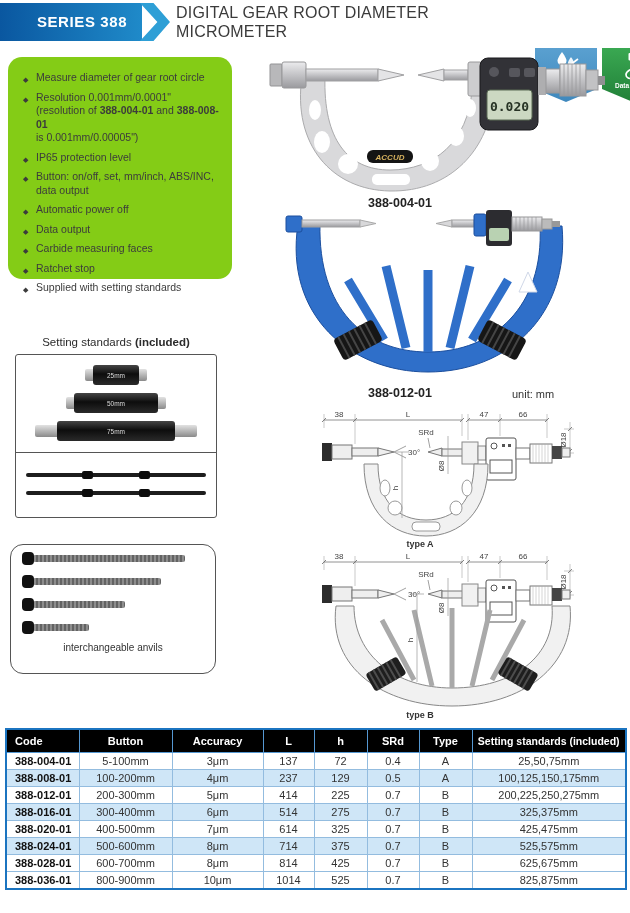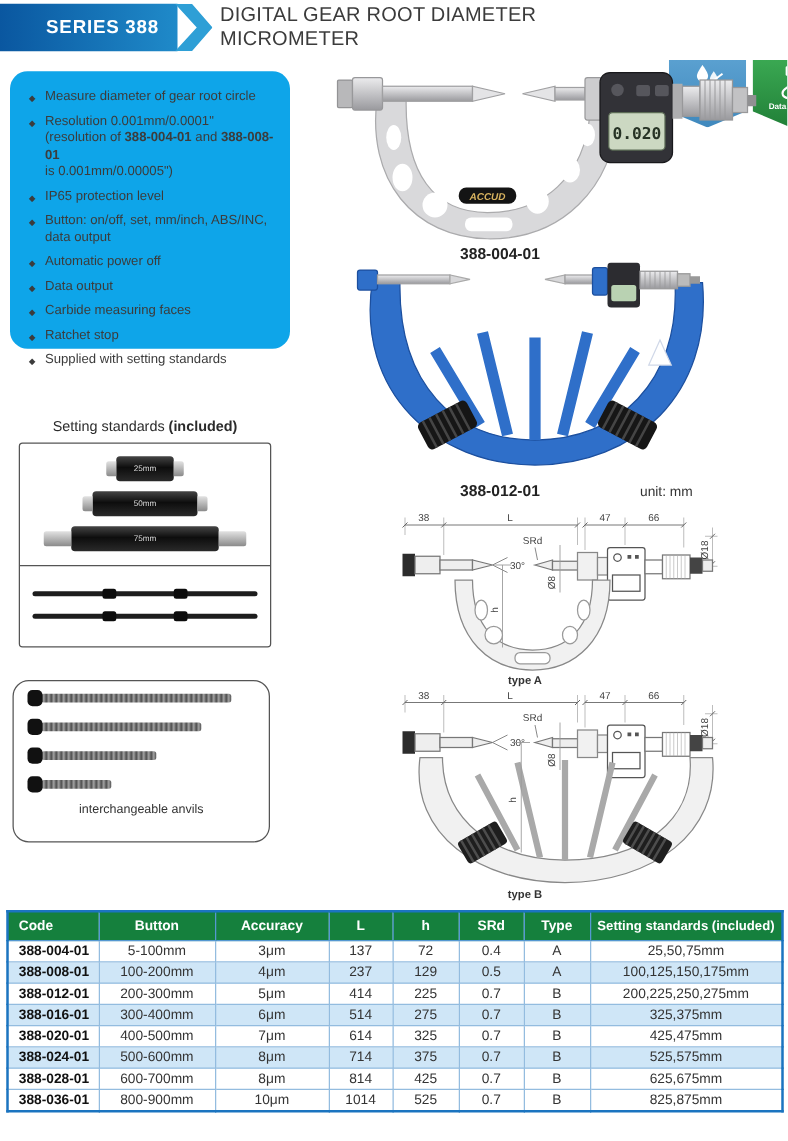--- a/index.html
+++ b/index.html
@@ -20,21 +20,21 @@
     clip-path:polygon(0 0,100% 0,100% 76%,50% 100%,0 76%);margin-top:44px;}
   .badge-blue{background:linear-gradient(180deg,#5aa0d0,#3f88bd);}
   .badge-green{background:linear-gradient(180deg,#3aa852,#218038);}
   .badge svg{position:absolute;left:50%;transform:translateX(-50%);top:2px;}
   .badge-label{position:absolute;bottom:11px;width:100%;text-align:center;
     font-size:9px;font-weight:bold;}
   .badge-label.small{font-size:6.5px;bottom:13px;}
 
   
   .features{position:absolute;left:8px;top:57px;width:224px;height:222px;margin:0;
-    background:#0ea5e9;border-radius:14px;list-style:none;
+    background:#84cc16;border-radius:14px;list-style:none;
     padding:14px 10px 0 15px;box-sizing:border-box;}
   .features li{position:relative;padding-left:13px;font-size:10.5px;line-height:13.5px;
     margin-bottom:6px;color:#3c3c3c;}
   .features .bullet{position:absolute;left:0;top:2px;font-size:7px;color:#3c3c3c;}
 
   
   .ss-label{position:absolute;left:15px;top:336px;width:202px;text-align:center;
     font-size:11.5px;color:#2b2b2b;}
   .ss-box{position:absolute;left:15px;top:354px;width:202px;height:164px;
     border:1px solid #555;border-radius:3px;background:#fff;box-sizing:border-box;}
@@ -84,21 +84,21 @@
   .unit-note{position:absolute;left:512px;top:388px;font-size:11px;color:#333;}
   .draw-a{position:absolute;left:302px;top:408px;}
   .draw-b{position:absolute;left:302px;top:550px;}
   .draw-text{font-size:8px;fill:#444;font-family:"Liberation Sans",sans-serif;}
   .draw-caption{font-size:9px;font-weight:bold;fill:#333;font-family:"Liberation Sans",sans-serif;}
   .lcd-text{font-family:"DejaVu Sans Mono",monospace;font-weight:bold;}
 
   
   .spec{position:absolute;left:5px;top:728px;width:620px;border-collapse:collapse;
     table-layout:fixed;font-size:11px;border:2px solid #1b74c0;}
-  .spec th{background:#15803d;color:#fff;font-weight:bold;height:22px;
+  .spec th{background:#000000;color:#fff;font-weight:bold;height:22px;
     border:1px solid #5598d2;padding:0;font-size:11px;}
   .spec th:last-child{font-size:10.5px;}
   .spec th.left{text-align:left;padding-left:8px;}
   .spec td{height:16px;line-height:16px;text-align:center;border:1px solid #93bcdf;
     color:#333;padding:0;background:#fff;}
   .spec td.code{text-align:left;padding-left:8px;font-weight:bold;color:#111;}
   .spec tr.alt td{background:#cfe6f7;}
 </style>
 </head>
 <body>

